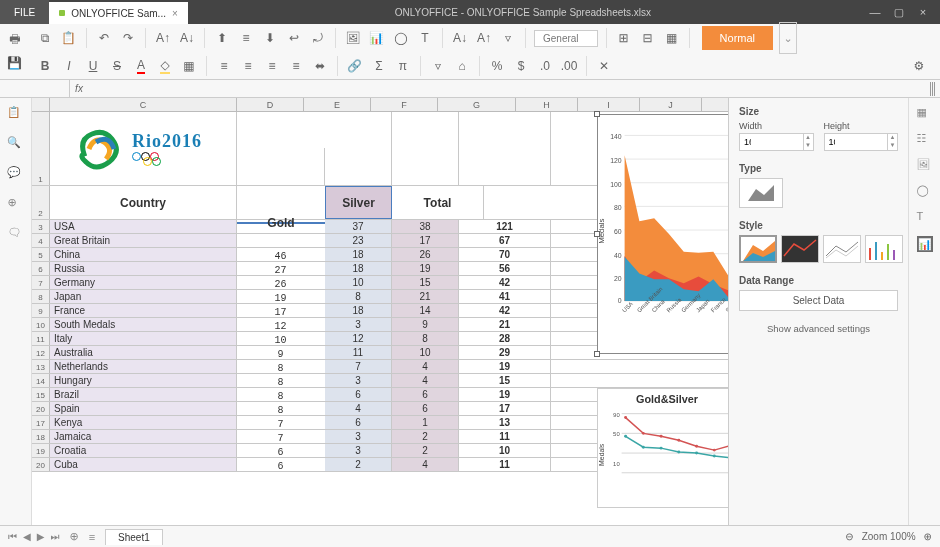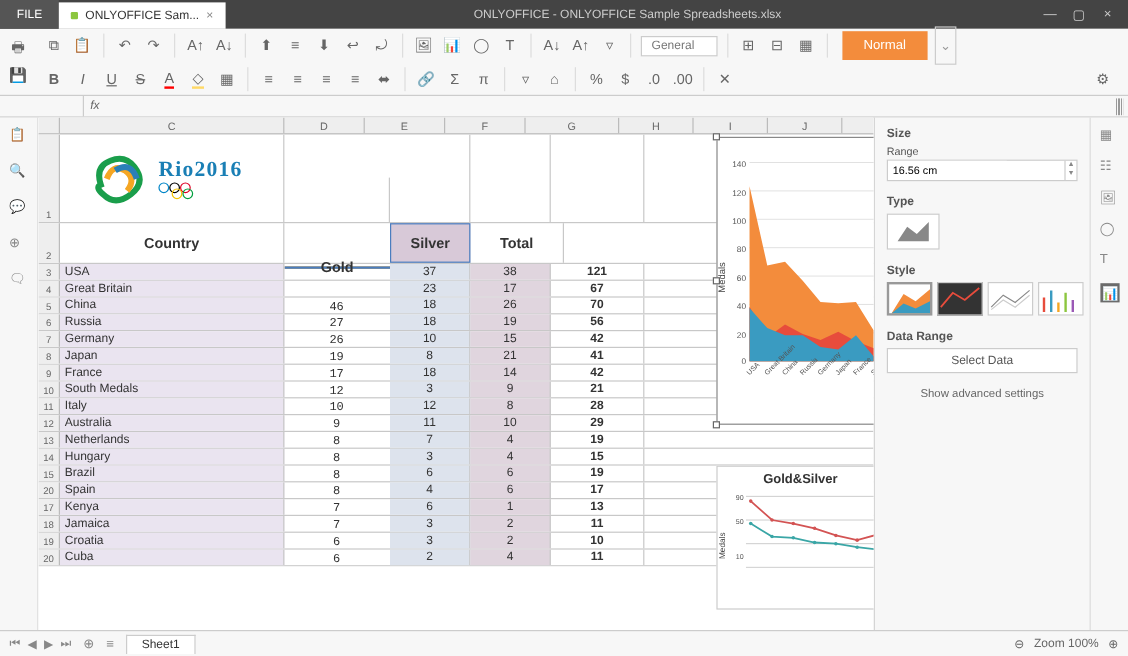--- a/index.html
+++ b/index.html
@@ -47,21 +47,21 @@
 .ch.c1 { width: 187px; } .ch.c2 { width: 67px; } .ch.c3 { width: 67px; } .ch.c4 { width: 67px; } .ch.c5 { width: 78px; }
 .ch.c6 { width: 62px; } .ch.c7 { width: 62px; } .ch.c8 { width: 62px; }
 
 
 .rows { overflow: hidden; }
 .row { display: flex; height: 14px; border-bottom: 1px solid #c8c8c8; }
 .row.big { height: 74px; }
 .row.header { height: 34px; }
 .rowhead { width: 18px; border-right: 1px solid #bbb; background: #eee; font-size: 8px; color: #666; text-align: center; display:flex; align-items:flex-end; justify-content:center; padding-bottom:1px; }
 .cell { border-right: 1px solid #c8c8c8; font-size: 10px; display: flex; align-items: center; padding: 0 4px; }
-.cell.c1 { width: 187px; } .cell.c2 { width: 88px; justify-content: center; margin-top: 36px; } .cell.c3 { width: 67px; justify-content: center; } .cell.c4 { width: 67px; justify-content: center; } .cell.c5 { width: 78px; justify-content: center; font-weight: bold; }
+.cell.c1 { width: 187px; } .cell.c2 { width: 88px; justify-content: center; margin-top: 36px; } .cell.c3 { width: 67px; justify-content: center; } .cell.c4 { width: 67px; justify-content: center; } .cell.c5 { width: 92px; justify-content: center; font-weight: bold; }
 .cell.rest { flex: 1; border-right: none; }
 
 .row.header .cell { font-weight: bold; justify-content: center; font-size: 12px; }
 .hdr-gold { background: #f5a623; border: 1.5px solid #4a7dbf; } 
 .hdr-silver { background: #d8c9d8; border: 1.5px solid #4a7dbf; } 
 .hdr-bronze { background: #e89560; border: 1.5px solid #4a7dbf; } 
 
 .datarow .cell.c1 { background: #eae4f0; }
 .datarow .cell.c2 { background: #ef4444; font-family: Liberation Mono, monospace; }
 .datarow .cell.c3 { background: #dde3ed; }
@@ -523,23 +523,33 @@
           </g>
       </svg>
     </div>
   </div>
 
   <div class="right-panel">
     <div class="rp-section">
       <div class="rp-label">Size</div>
       <div class="rp-row">
         <div class="rp-col">
-          <div class="rp-sub">Range</div>
+          <div class="rp-sub">Width</div>
           <div class="spin">
               <input value="16.56 cm" style="">
+              <div class="btns">
+                <span>▲</span>
+                <span>▼</span>
+              </div>
+            </div>
+        </div>
+        <div class="rp-col">
+          <div class="rp-sub">Height</div>
+          <div class="spin">
+              <input value="10.11 cm" style="">
               <div class="btns">
                 <span>▲</span>
                 <span>▼</span>
               </div>
             </div>
         </div>
       </div>
     </div>
     <div class="rp-section">
       <div class="rp-label">Type</div>

